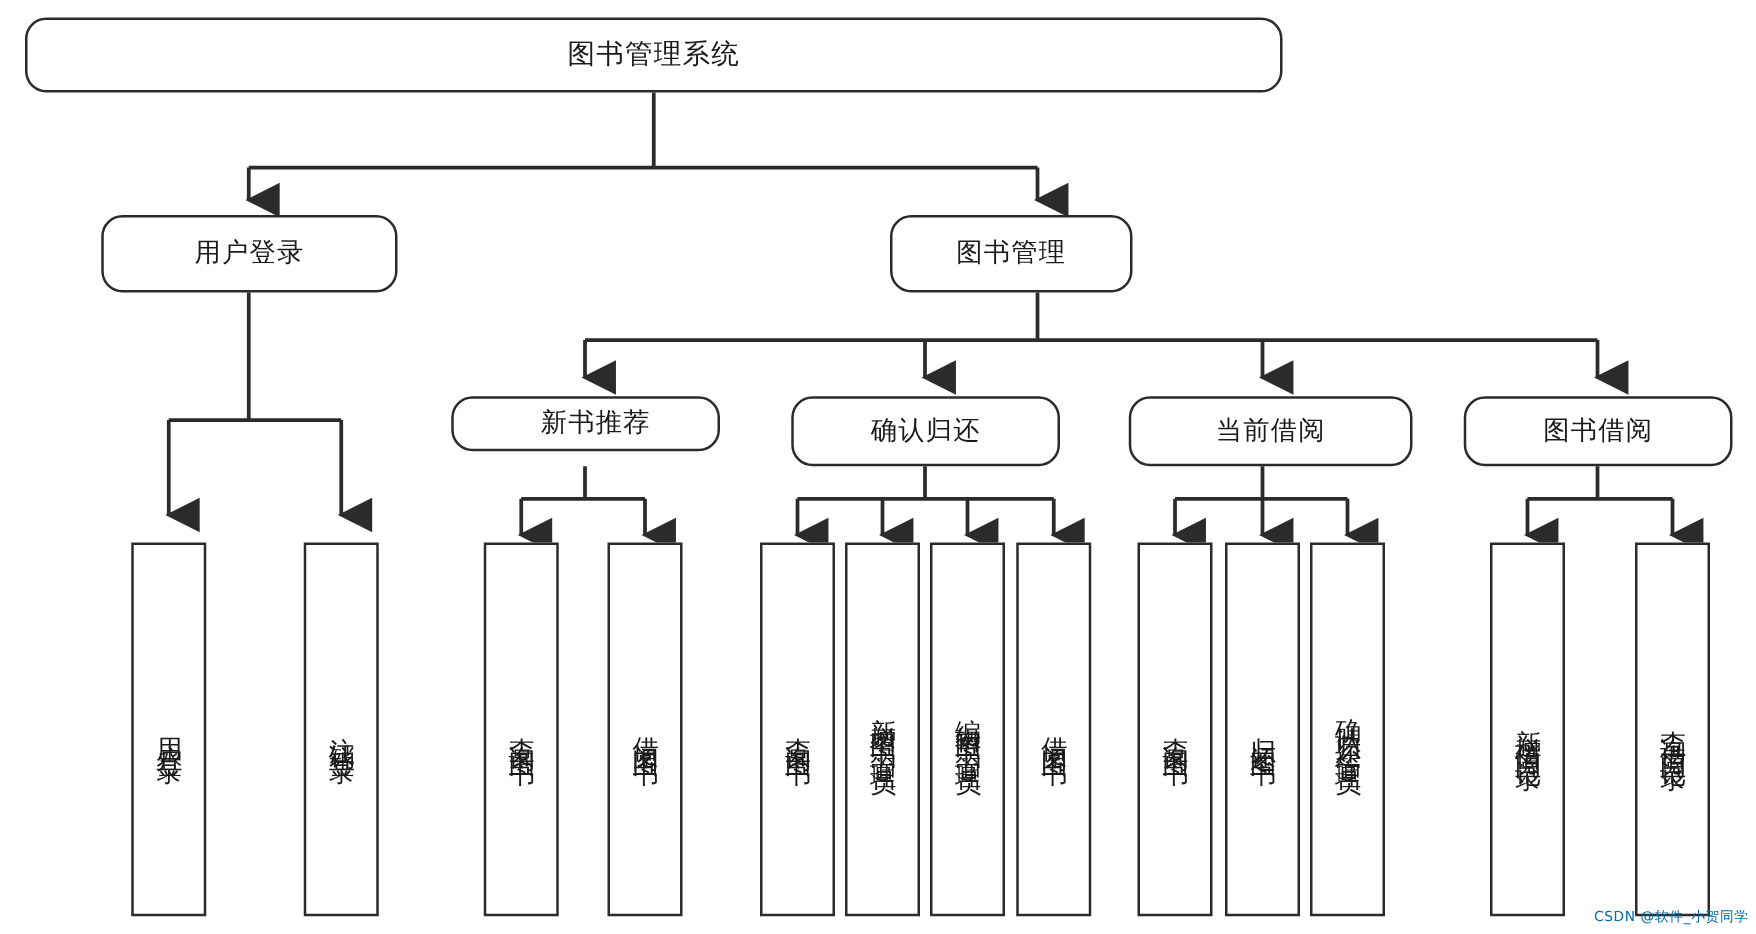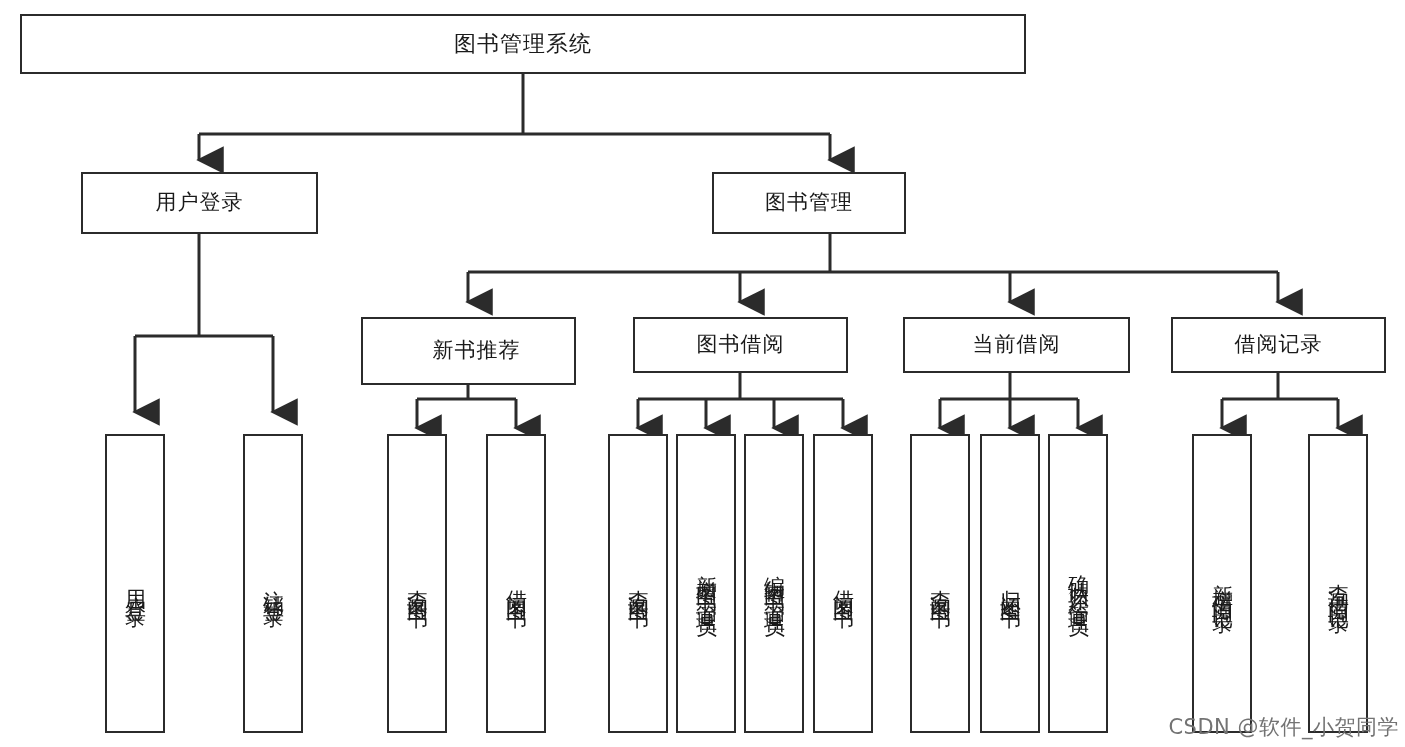--- a/index.html
+++ b/index.html
@@ -33,41 +33,42 @@
     display: flex;
     align-items: center;
     justify-content: center;
     color: #1a1a1a;
   }
   .node-h {
     font-size: 21px;
     letter-spacing: 1px;
     line-height: 1.2;
     white-space: nowrap;
+    border-radius: 17px;
   }
   .node.root {
     font-size: 22px;
   }
   .node-v {
     font-size: 21px;
     writing-mode: vertical-rl;
     text-orientation: upright;
     letter-spacing: 6px;
     line-height: 1;
     align-items: center;
     justify-content: center;
     padding-top: 2px;
     white-space: nowrap;
   }
   .watermark {
     position: absolute;
     right: 6px;
     bottom: 6px;
-    font-size: 21px;
-    color: #737373;
+    font-size: 11px;
+    color: #0369a1;
     white-space: nowrap;
     letter-spacing: 0.5px;
   }
 </style>
 </head>
 <body>
 
 <div id="canvas">
 
   <svg id="wires" viewBox="0 0 1405 747">
@@ -120,27 +121,27 @@
       <path d="M 1338 399 L 1338 428" marker-end="url(#arrow)"></path>
     </g>
   </svg>
 
   <div class="node node-h root" style="left:20px; top:14px; width:1006px; height:60px;">图书管理系统</div>
 
   <div class="node node-h" style="left:81px; top:172px; width:237px; height:62px;">用户登录</div>
 
   <div class="node node-h" style="left:712px; top:172px; width:194px; height:62px;">图书管理</div>
 
-  <div class="node node-h" style="left:361px; top:317px; width:215px; height:68px;padding-left:16px;">新书推荐</div>
+  <div class="node node-h" style="left:361px; top:317px; width:215px; height:44px;padding-left:16px;">新书推荐</div>
 
-  <div class="node node-h" style="left:633px; top:317px; width:215px; height:56px;">图书借阅</div>
+  <div class="node node-h" style="left:633px; top:317px; width:215px; height:56px;">确认归还</div>
 
   <div class="node node-h" style="left:903px; top:317px; width:227px; height:56px;">当前借阅</div>
 
-  <div class="node node-h" style="left:1171px; top:317px; width:215px; height:56px;">借阅记录</div>
+  <div class="node node-h" style="left:1171px; top:317px; width:215px; height:56px;">图书借阅</div>
 
   <div class="node node-v" style="left:105px; top:434px; width:60px; height:299px;">用户登录</div>
 
   <div class="node node-v" style="left:243px; top:434px; width:60px; height:299px;">注销登录</div>
 
   <div class="node node-v" style="left:387px; top:434px; width:60px; height:299px;">查询图书</div>
 
   <div class="node node-v" style="left:486px; top:434px; width:60px; height:299px;">借阅图书</div>
 
   <div class="node node-v" style="left:608px; top:434px; width:60px; height:299px;">查询图书</div>

